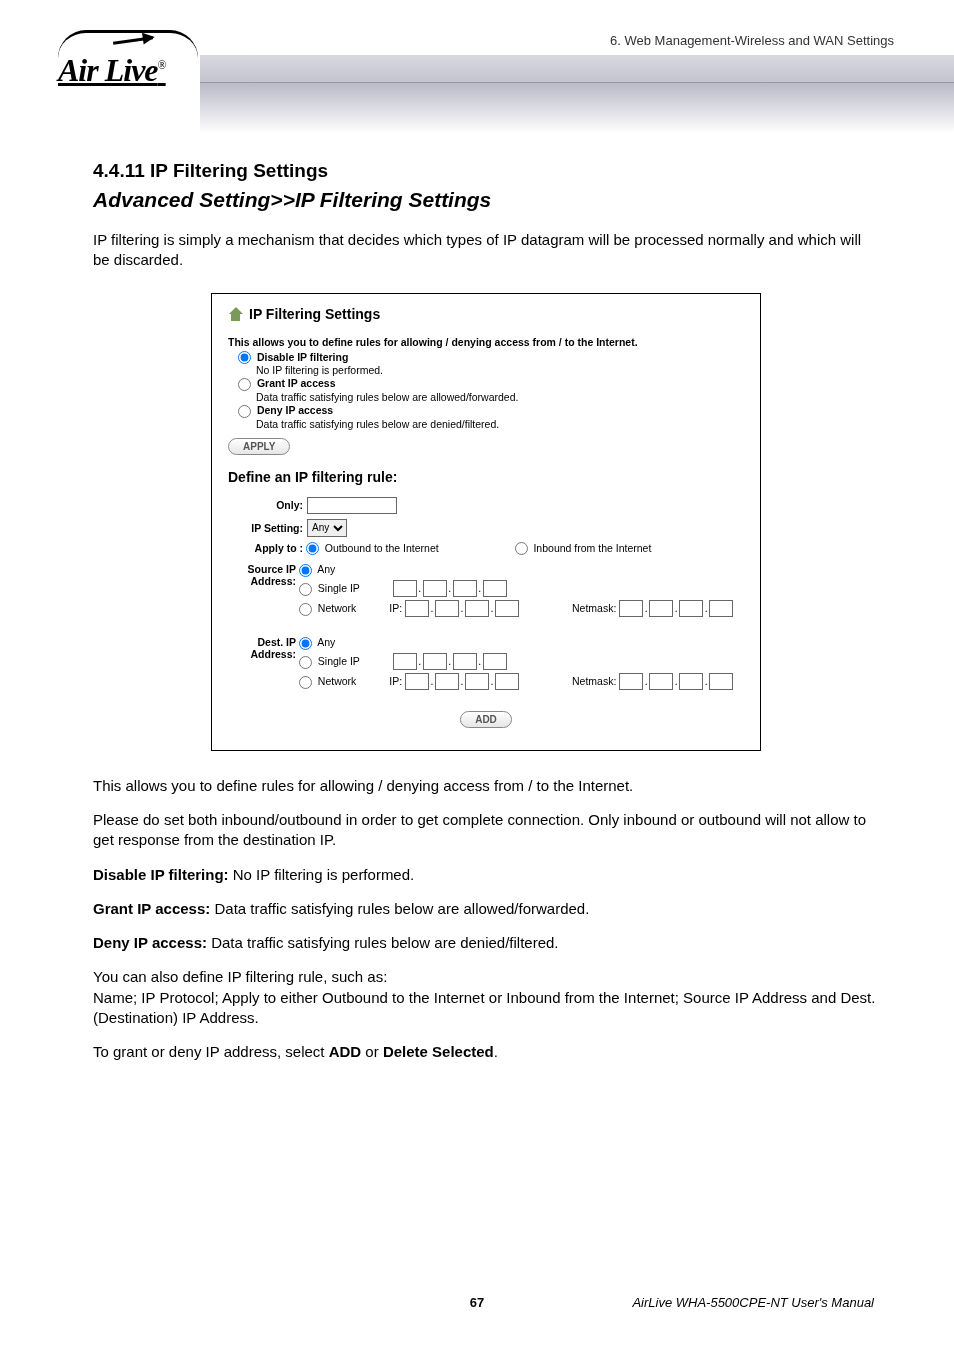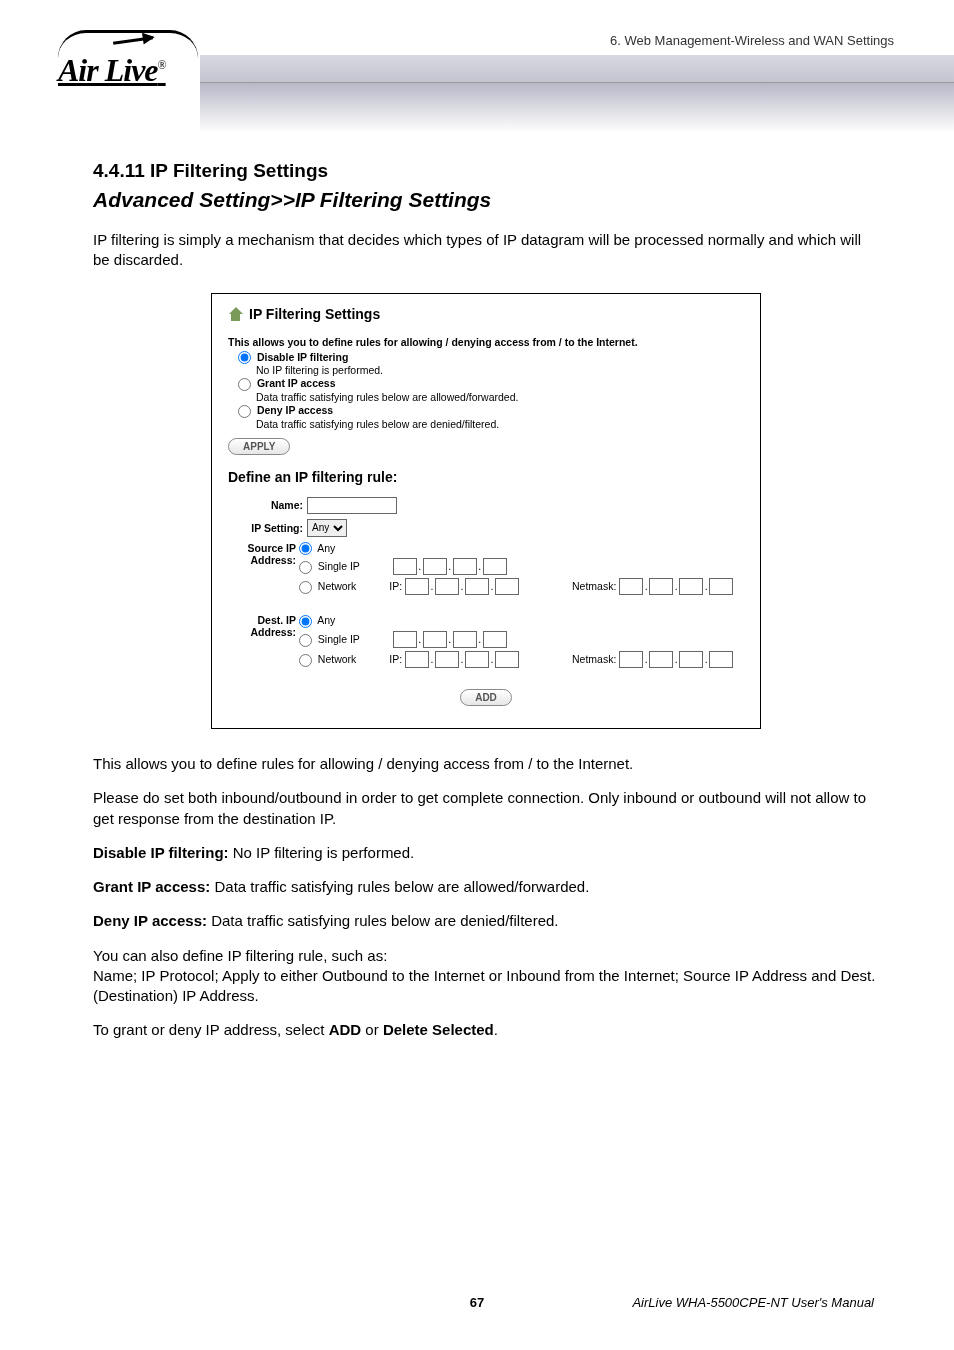--- a/index.html
+++ b/index.html
@@ -188,31 +188,39 @@
       <span class="sub">Data traffic satisfying rules below are denied/filtered.</span>
     </div>
 
     <div class="apply-row">
       <span class="btn-pill">APPLY</span>
     </div>
 
     <div class="define-rule">Define an IP filtering rule:</div>
 
     <div class="form-row">
-      <span class="lbl">Name:</span>
+      <span class="lbl">Only:</span>
       <input type="text" class="wide" style="">
     </div>
 
     <div class="form-row">
       <span class="lbl">IP Setting:</span>
       <select>
         <option>Any</option>
       </select>
     </div>
 
+    <div class="applyto-row">
+      <span class="lbl">Apply to :</span>
+      <input type="radio" name="applyto" checked="" style="">
+      <span>Outbound to the Internet</span>
+      <span style="display:inline-block;width:70px;"></span>
+      <input type="radio" name="applyto" style="">
+      <span>Inbound from the Internet</span>
+    </div>
 
     <div class="ipsection">
       <span class="iplabel">Source IP Address:</span>
       <div class="optcol">
         <div>
           <input type="radio" name="srcip" checked="" style="">
           <span>Any</span>
         </div>
         <div>
           <input type="radio" name="srcip" style="">

